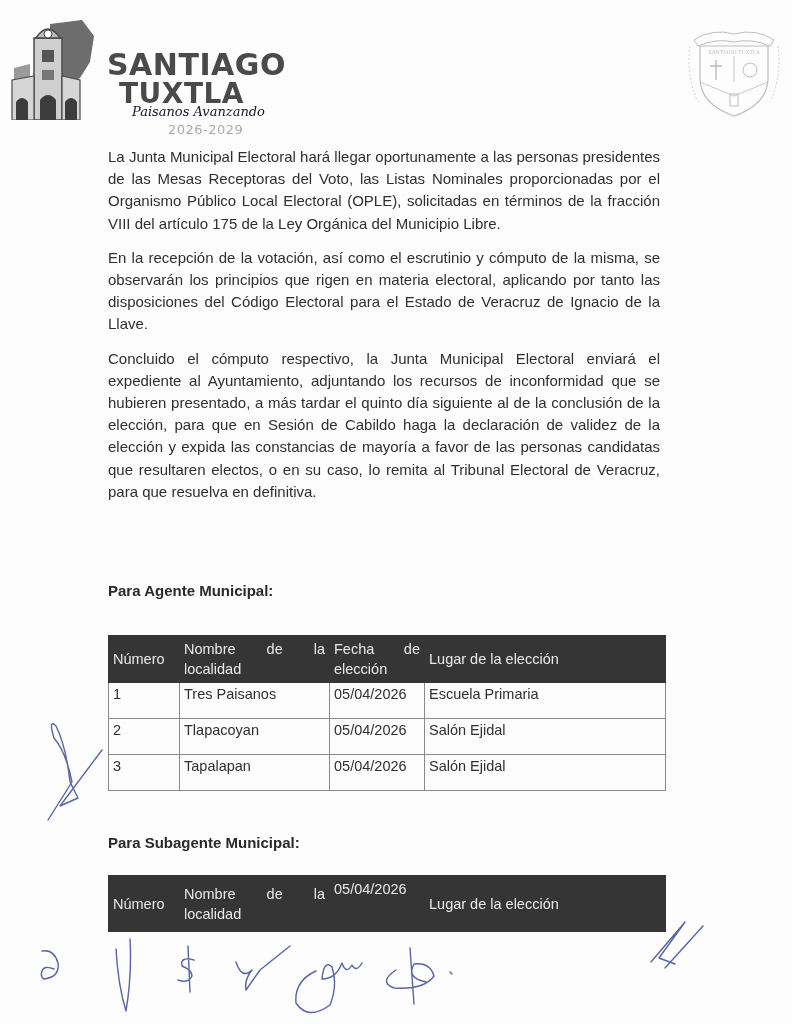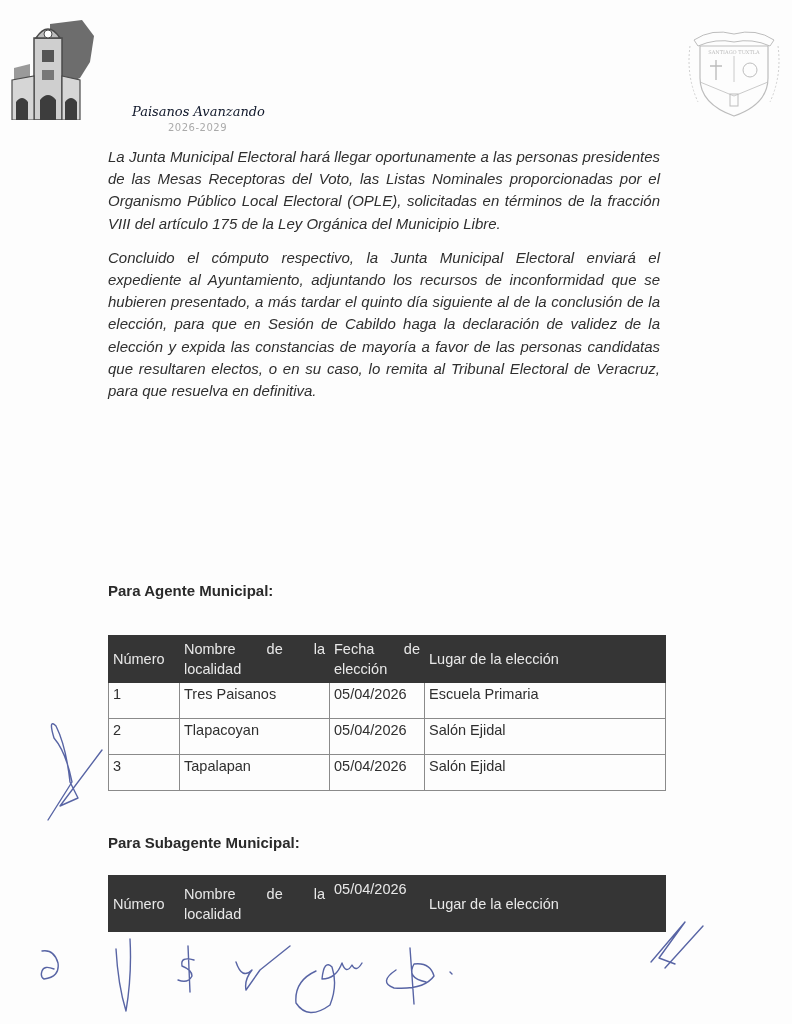--- a/index.html
+++ b/index.html
@@ -9,24 +9,24 @@
     font-family: "DejaVu Sans", sans-serif;
     color: #2b2b2b;
   }
   .header { position: absolute; left: 0; top: 0; width: 792px; height: 130px; }
   .logo-left { position: absolute; left: 10px; top: 16px; width: 270px; height: 104px; }
   .logo-building { position: absolute; left: 0; top: 0; width: 90px; height: 104px; }
   .logo-title { position: absolute; left: 97px; top: 34px; font-family: "DejaVu Sans", sans-serif; font-weight: bold; color: #4a4a4a; letter-spacing: 0.5px; line-height: 1; }
   .logo-title .l1 { font-size: 30px; display: block; }
   .logo-title .l2 { font-size: 28px; display: block; margin-left: 12px; }
   .logo-slogan { position: absolute; left: 122px; top: 88px; font-family: "DejaVu Serif", serif; font-style: italic; font-size: 13px; color: #0f172a; }
-  .logo-years { position: absolute; left: 158px; top: 106px; font-size: 10px; color: #aaa; letter-spacing: 0.5px; }
+  .logo-years { position: absolute; left: 158px; top: 106px; font-size: 13px; color: #aaa; letter-spacing: 0.5px; }
   .crest { position: absolute; left: 688px; top: 26px; width: 92px; height: 92px; opacity: 0.55; }
 
-  .content { position: absolute; left: 108px; top: 146px; width: 552px; font-family: "Liberation Sans", sans-serif; font-size: 15px; line-height: 22.2px; color: #2f2f2f; font-style: italic; }
+  .content { position: absolute; left: 108px; top: 146px; width: 552px; font-family: "Liberation Sans", sans-serif; font-size: 15px; line-height: 22.2px; color: #2f2f2f; }
   .content p { margin: 0 0 12px 0; text-align: justify; }
   .section-title { font-weight: bold; font-family: "Liberation Sans", sans-serif; font-size: 15px; color: #2a2a2a; position: absolute; left: 108px; }
 
   table.elect { position: absolute; left: 108px; border-collapse: collapse; font-family: "Liberation Sans", sans-serif; font-size: 14.5px; color: #2f2f2f; }
   table.elect th, table.elect td { border: 1px solid #8a8a8a; padding: 3px 4px; text-align: left; vertical-align: top; font-weight: normal; }
   table.elect thead th { background: #353535; color: #e8e8e8; border-color: #353535; line-height: 20px; vertical-align: middle; }
   table.elect thead th.split { text-align: justify; text-align-last: left; }
   table.elect tbody td { height: 29px; }
   .c1 { width: 62px; } .c2 { width: 141px; margin-left: 40px; } .c3 { width: 86px; } .c4 { width: 232px; }
 
@@ -44,20 +44,24 @@
       <path d="M26 22 Q38 4 50 22 Z" fill="#bdbdbd" stroke="#4a4a4a" stroke-width="1.5"></path>
       <circle cx="38" cy="18" r="4" fill="#fff" stroke="#4a4a4a"></circle>
       <rect x="32" y="34" width="12" height="12" fill="#555"></rect>
       <rect x="32" y="54" width="12" height="10" fill="#777"></rect>
       <path d="M2 64 L24 60 L24 104 L2 104 Z" fill="#d6d6d6" stroke="#4a4a4a" stroke-width="1.2"></path>
       <path d="M52 60 L70 64 L70 104 L52 104 Z" fill="#d6d6d6" stroke="#4a4a4a" stroke-width="1.2"></path>
       <path d="M6 104 L6 86 Q12 78 18 86 L18 104 Z" fill="#3d3d3d"></path>
       <path d="M30 104 L30 84 Q38 74 46 84 L46 104 Z" fill="#3d3d3d"></path>
       <path d="M55 104 L55 86 Q61 78 67 86 L67 104 Z" fill="#3d3d3d"></path>
     </svg>
+    <div class="logo-title">
+      <span class="l1">SANTIAGO</span>
+      <span class="l2">TUXTLA</span>
+    </div>
     <div class="logo-slogan">Paisanos Avanzando</div>
     <div class="logo-years">2026-2029</div>
   </div>
 
   <svg class="crest" viewBox="0 0 92 92">
     <path d="M6 14 Q24 2 46 8 Q68 2 86 14 L82 20 Q64 12 46 16 Q28 12 10 20 Z" fill="none" stroke="#888" stroke-width="1"></path>
     <path d="M12 20 L80 20 L80 52 Q80 78 46 90 Q12 78 12 52 Z" fill="none" stroke="#888" stroke-width="1.2"></path>
     <text x="46" y="28" font-size="5" text-anchor="middle" fill="#888" font-family="DejaVu Serif, serif">SANTIAGO TUXTLA</text>
     <line x1="46" y1="30" x2="46" y2="56" stroke="#888" stroke-width="0.8"></line>
     <line x1="12" y1="56" x2="46" y2="70" stroke="#888" stroke-width="0.8"></line>
@@ -65,20 +69,21 @@
     <path d="M28 34 L28 54 M22 40 L34 40" stroke="#888" stroke-width="1.4"></path>
     <circle cx="62" cy="44" r="7" fill="none" stroke="#888"></circle>
     <rect x="42" y="68" width="8" height="12" fill="none" stroke="#888"></rect>
     <path d="M2 20 Q-2 50 10 76" fill="none" stroke="#aaa" stroke-dasharray="2 2"></path>
     <path d="M90 20 Q94 50 82 76" fill="none" stroke="#aaa" stroke-dasharray="2 2"></path>
   </svg>
 </div>
 
 <div class="content">
   <p>La Junta Municipal Electoral hará llegar oportunamente a las personas presidentes de las Mesas Receptoras del Voto, las Listas Nominales proporcionadas por el Organismo Público Local Electoral (OPLE), solicitadas en términos de la fracción VIII del artículo 175 de la Ley Orgánica del Municipio Libre.</p>
+  <p>En la recepción de la votación, así como el escrutinio y cómputo de la misma, se observarán los principios que rigen en materia electoral, aplicando por tanto las disposiciones del Código Electoral para el Estado de Veracruz de Ignacio de la Llave.</p>
   <p>Concluido el cómputo respectivo, la Junta Municipal Electoral enviará el expediente al Ayuntamiento, adjuntando los recursos de inconformidad que se hubieren presentado, a más tardar el quinto día siguiente al de la conclusión de la elección, para que en Sesión de Cabildo haga la declaración de validez de la elección y expida las constancias de mayoría a favor de las personas candidatas que resultaren electos, o en su caso, lo remita al Tribunal Electoral de Veracruz, para que resuelva en definitiva.</p>
 </div>
 
 <div class="section-title" style="top:582px;">Para Agente Municipal:</div>
 
 <table class="elect" style="top:635px;">
   <thead>
     <tr>
       <th class="c1">Número</th>
       <th class="c2 split">Nombre de la localidad</th>

